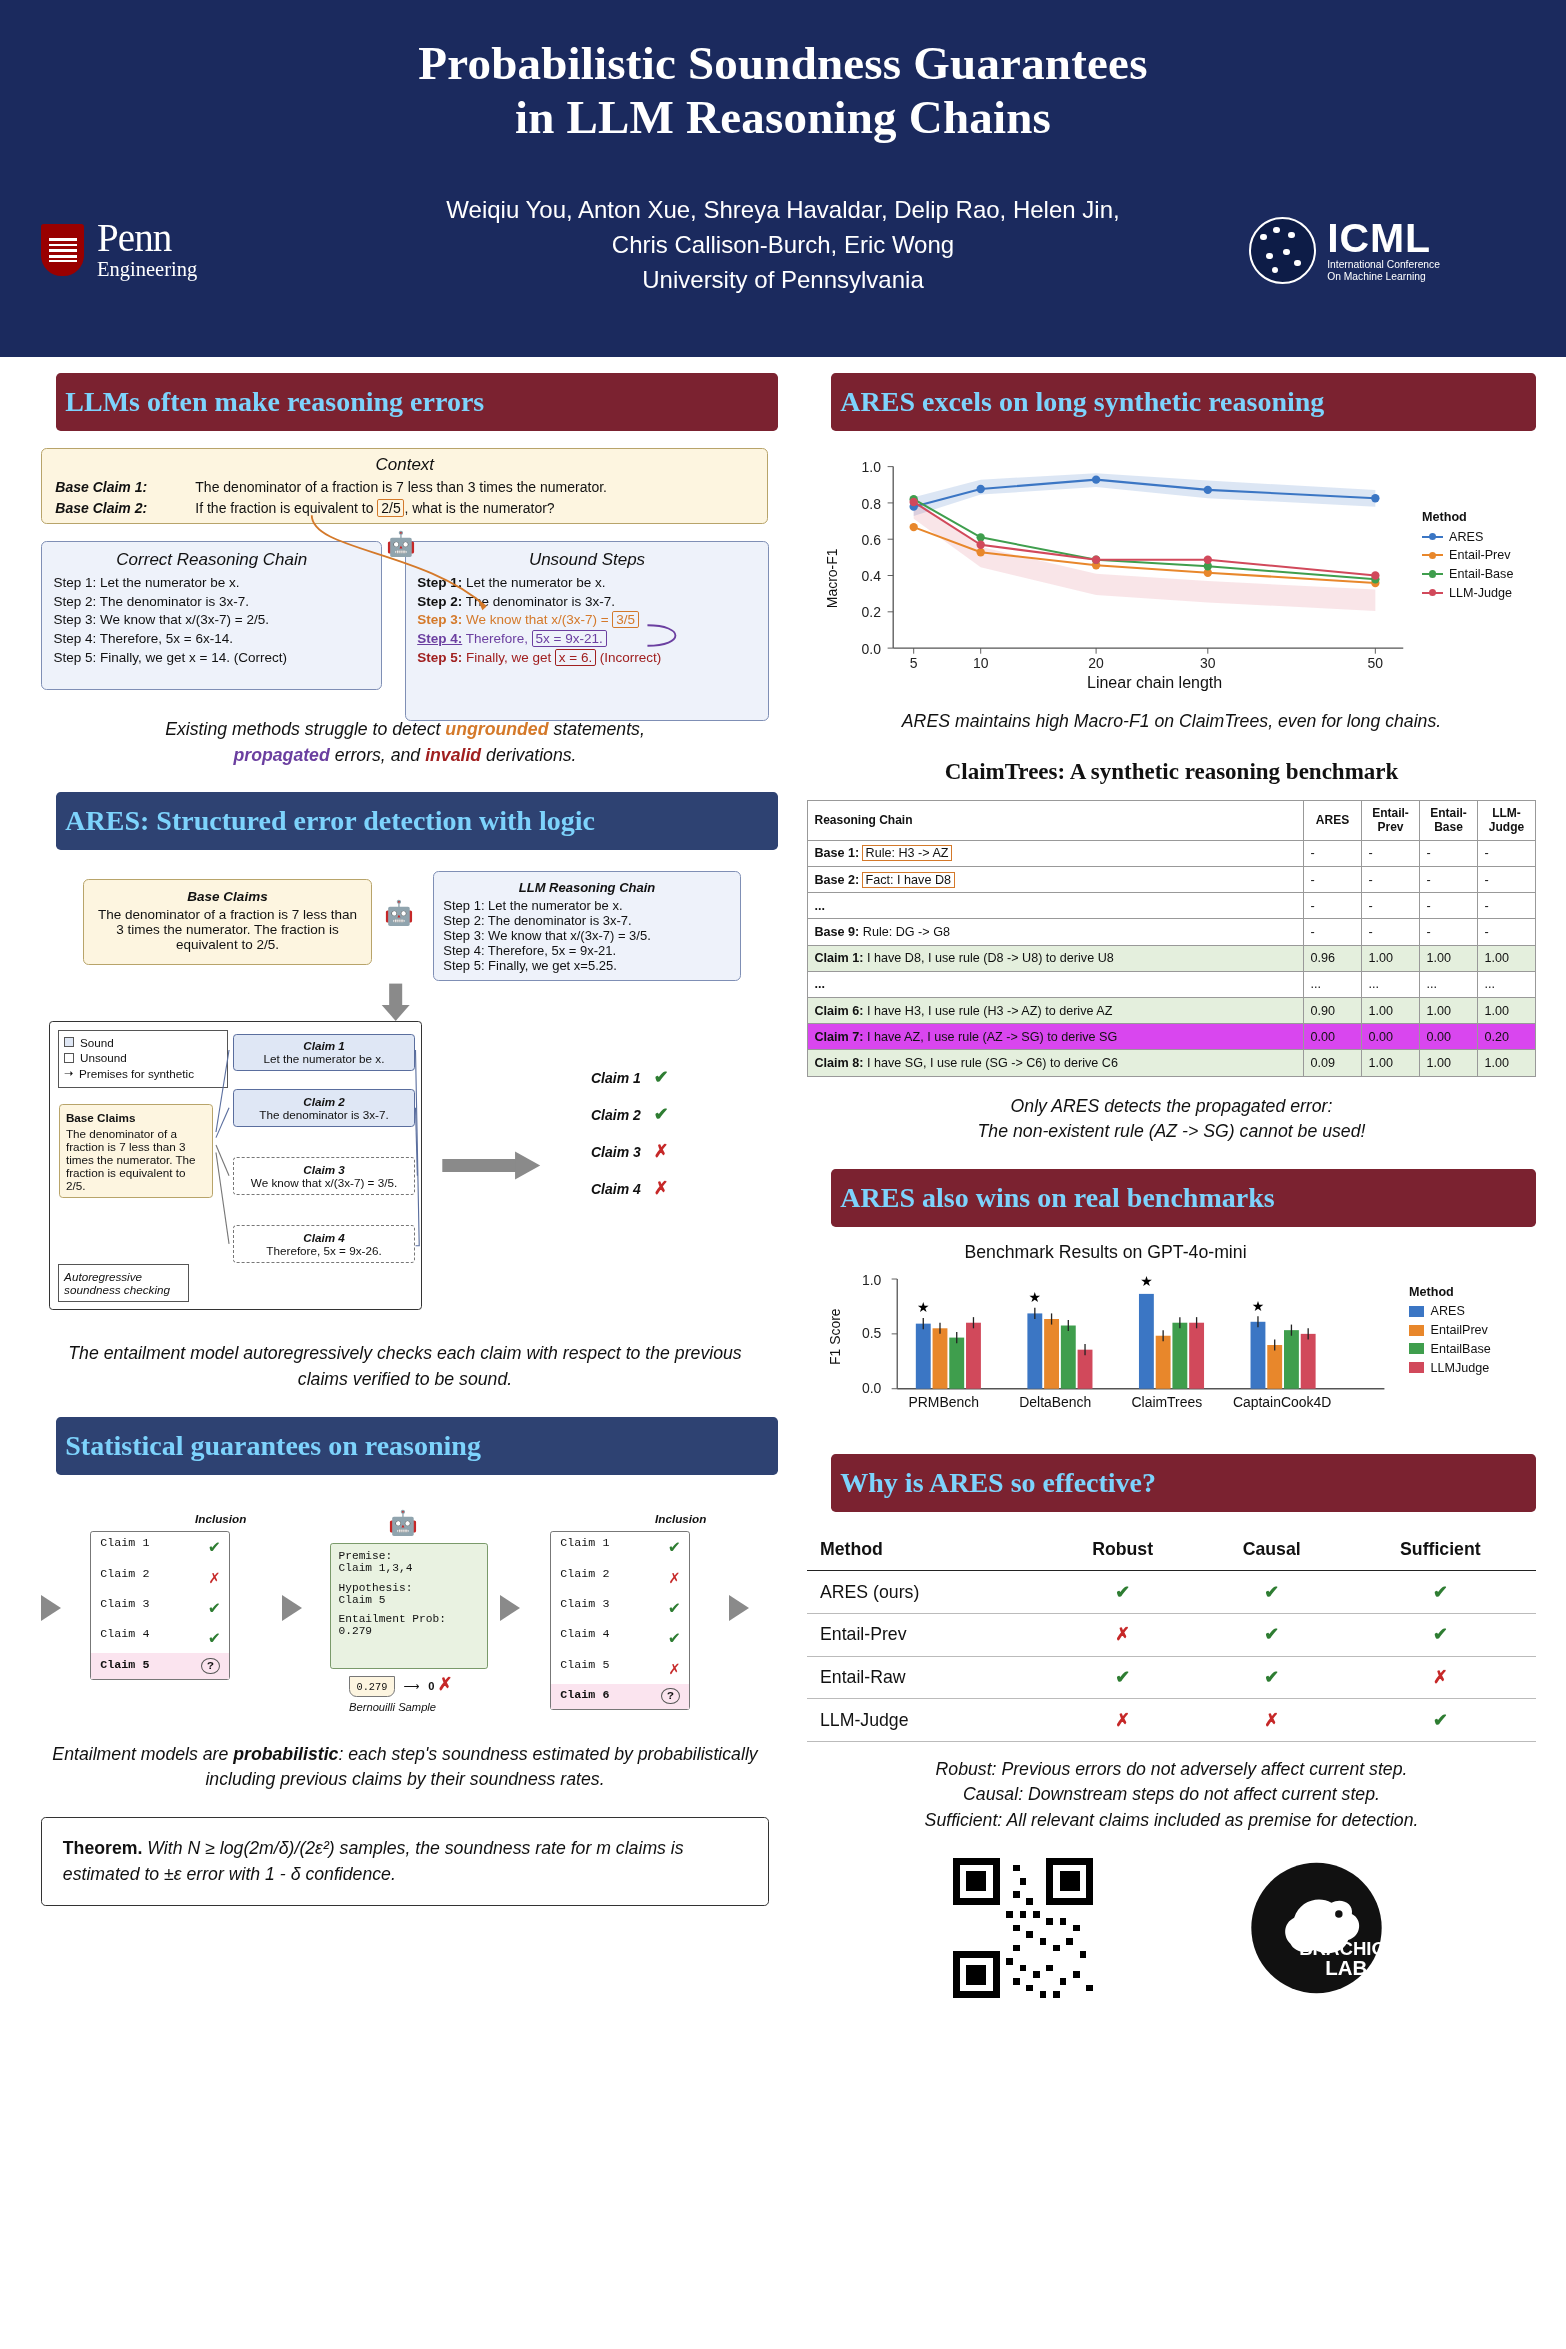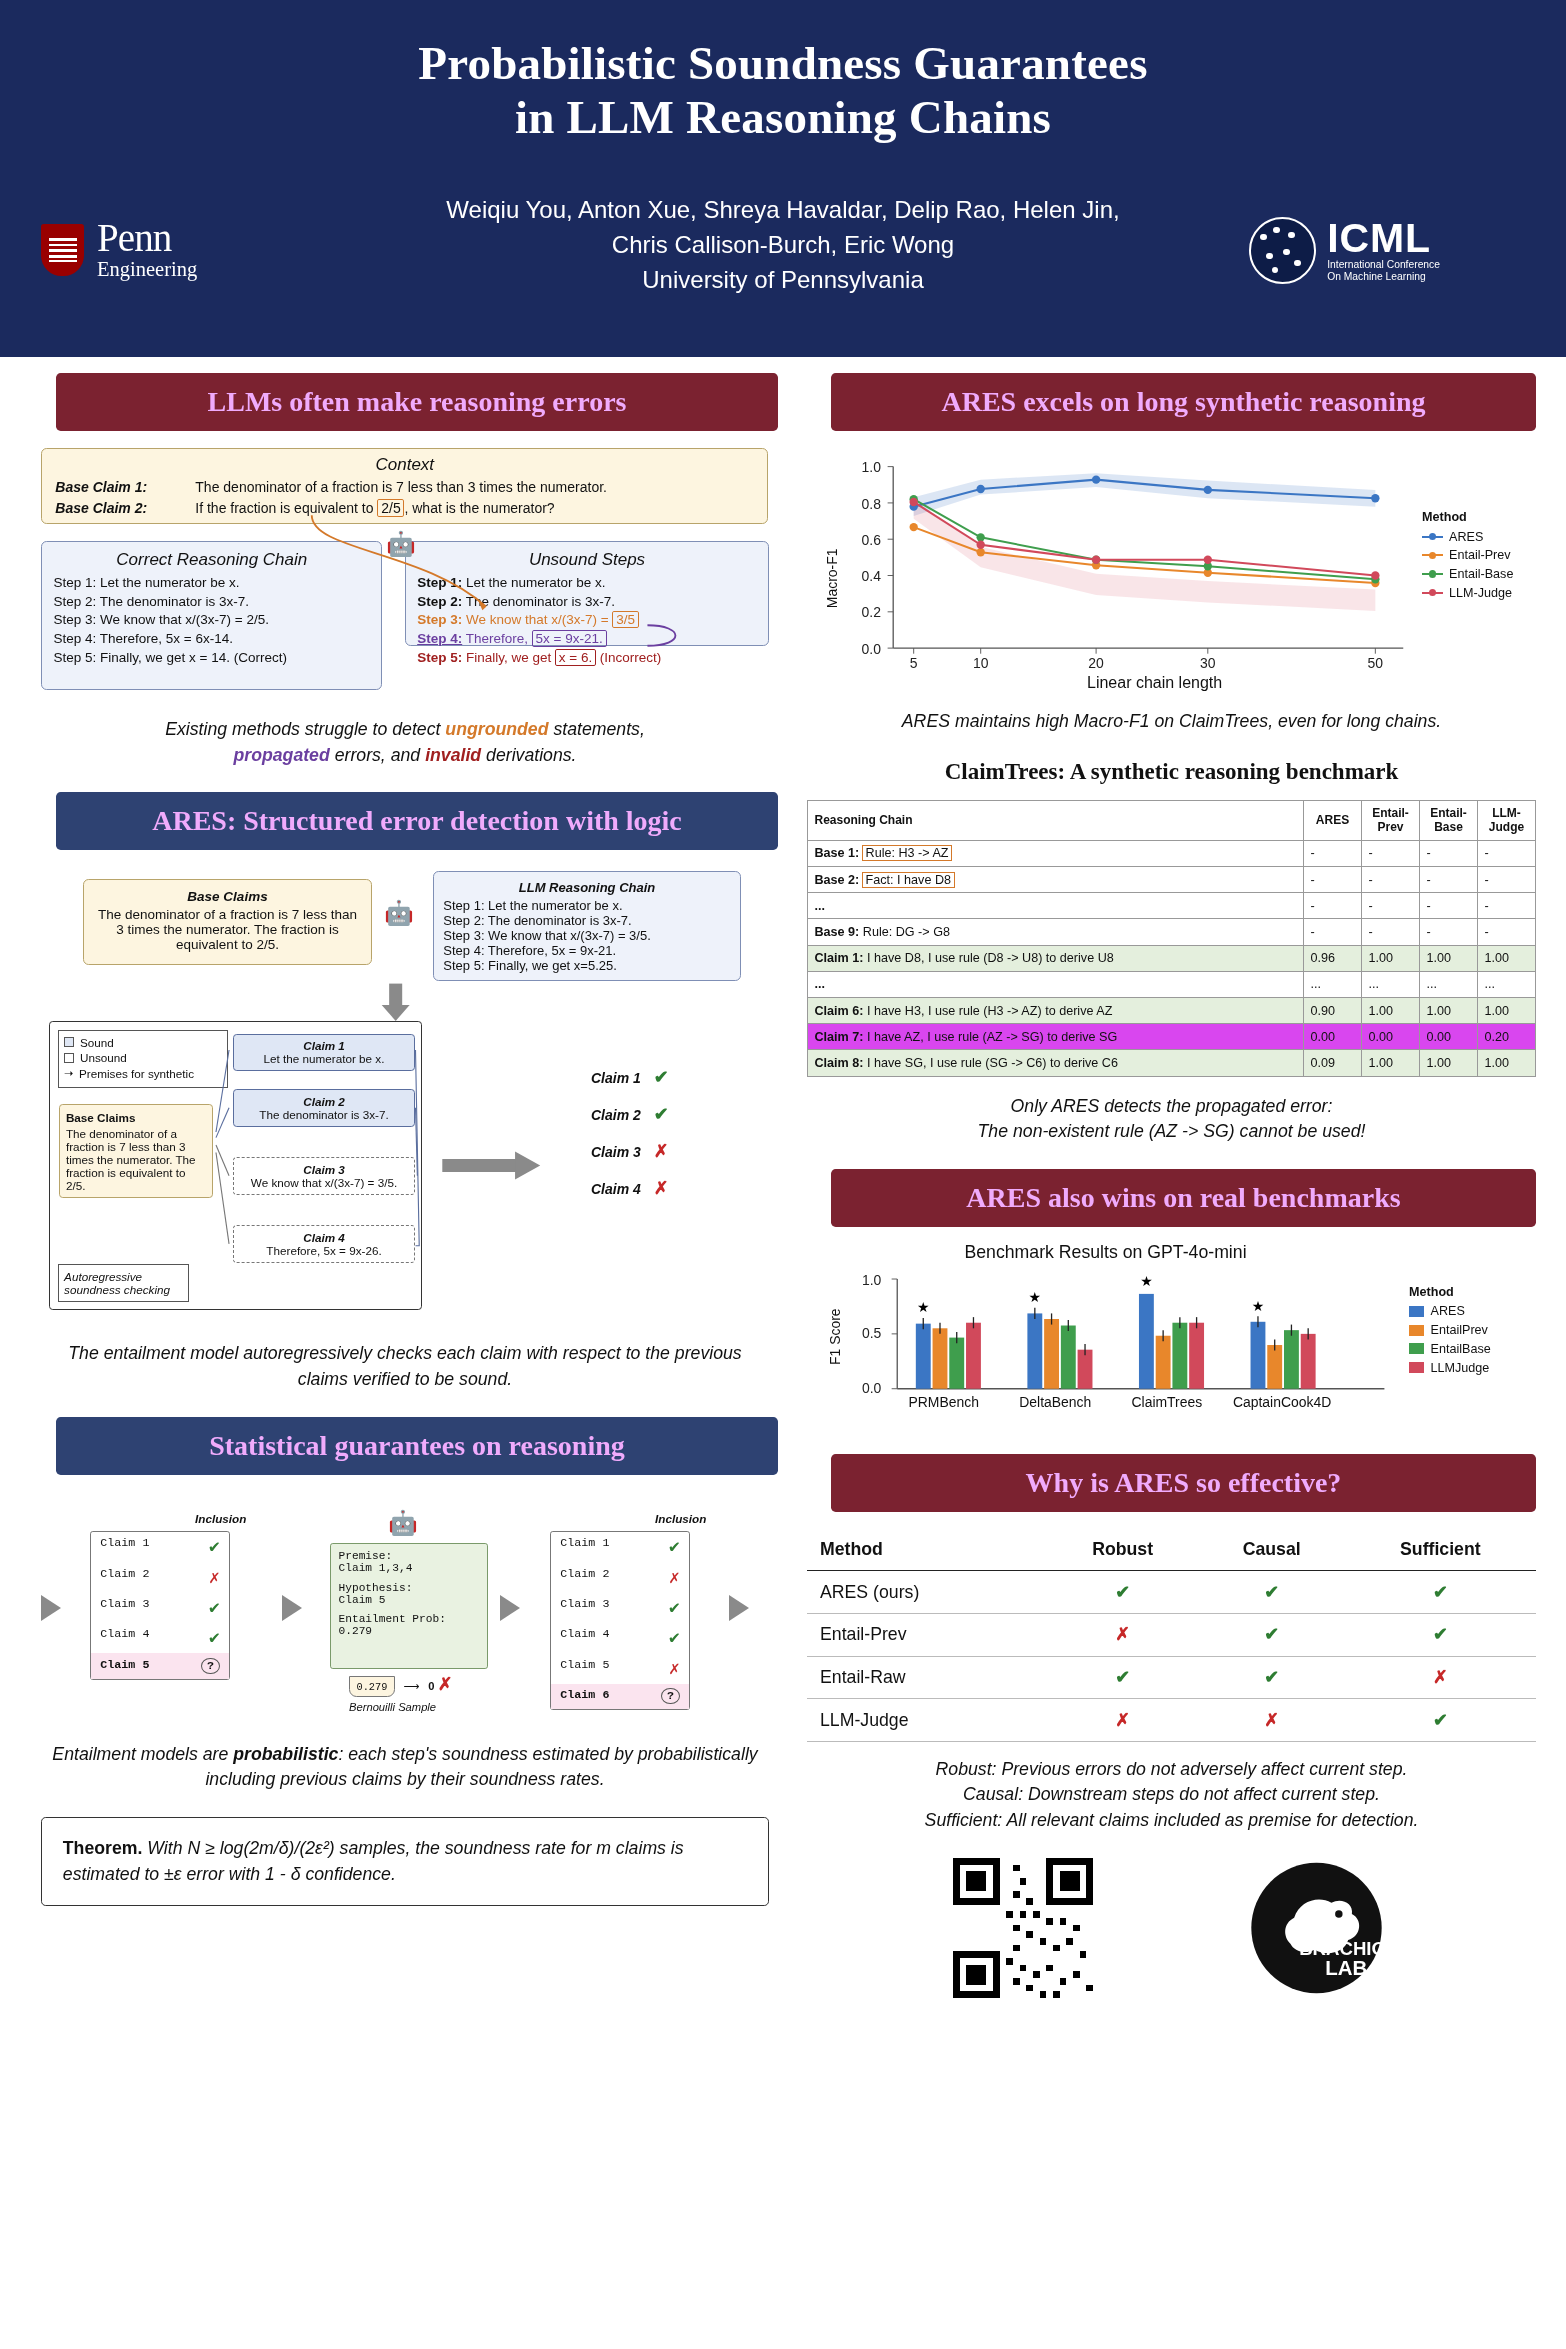--- a/index.html
+++ b/index.html
@@ -62,21 +62,21 @@
   }
   .icml-badge .dot { position:absolute; background:#fff; width:6.5px; height:6.5px; border-radius:50%; }
   .icml-text .t1 { font-size:41px; font-weight:bold; letter-spacing:0.9px; line-height:41px; display:block;}
   .icml-text .t2 { font-size:10.3px; line-height:12px; display:block; }
 
   
   .col-left  { position:absolute; left:32px;  top:373px; width:746px; }
   .col-right { position:absolute; left:807px; top:373px; width:729px; }
 
   .sec-title {
-    color:#f0abfc; text-align:center;
+    color:#7dd3fc; 
     font-family:"Liberation Serif", serif;
     font-weight:bold; font-size:28px;
     padding:13px 9.3px; border-radius:4.7px;
     margin-bottom:17px;
     margin-left:24px;
   }
   .maroon { background:#7b2230; }
   .navy   { background:#2e4272; }
 
   .caption {
@@ -95,21 +95,21 @@
     background:#fdf5e0; border:1.4px solid #b8a46a; border-radius:5.6px;
   }
   .ctxbox .ttl { text-align:center; font-style:italic; font-size:17px; margin-top:5.6px; }
   .ctxrow { font-size:14px; margin:4.7px 0 0 13px; display:flex; }
   .ctxrow b { font-style:italic; width:140px; display:inline-block; }
   .chainbox {
     position:absolute; top:93px; border:1.4px solid #7f8fb5; border-radius:5.6px;
     background:#eef2fa;
   }
   .chain-left  { left:9.3px;  width:341px; height:149px; }
-  .chain-right { left:373px; width:364px; height:105px; }
+  .chain-right { left:373px; width:364px; height:180px; }
   .chain-ttl { text-align:center; font-style:italic; font-size:17px; margin:7.5px 0 5.6px 0; }
   .step { font-size:13.5px; margin:3.7px 0 0 11.2px; }
   .step b { }
   .step.orange b, .step.orange { color:#d4792a; }
   .step.purple b, .step.purple { color:#6b3fa0; }
   .step.red b, .step.red { color:#a02020; }
   .boxed { border:1.4px solid #d4792a; padding:0 2.8px; border-radius:1.9px;}
   .boxed-p { border:1.4px solid #6b3fa0; padding:0 2.8px; border-radius:1.9px;}
   .boxed-r { border:1.4px solid #a02020; padding:0 2.8px; border-radius:1.9px;}
   .robot { font-size:24px; }

